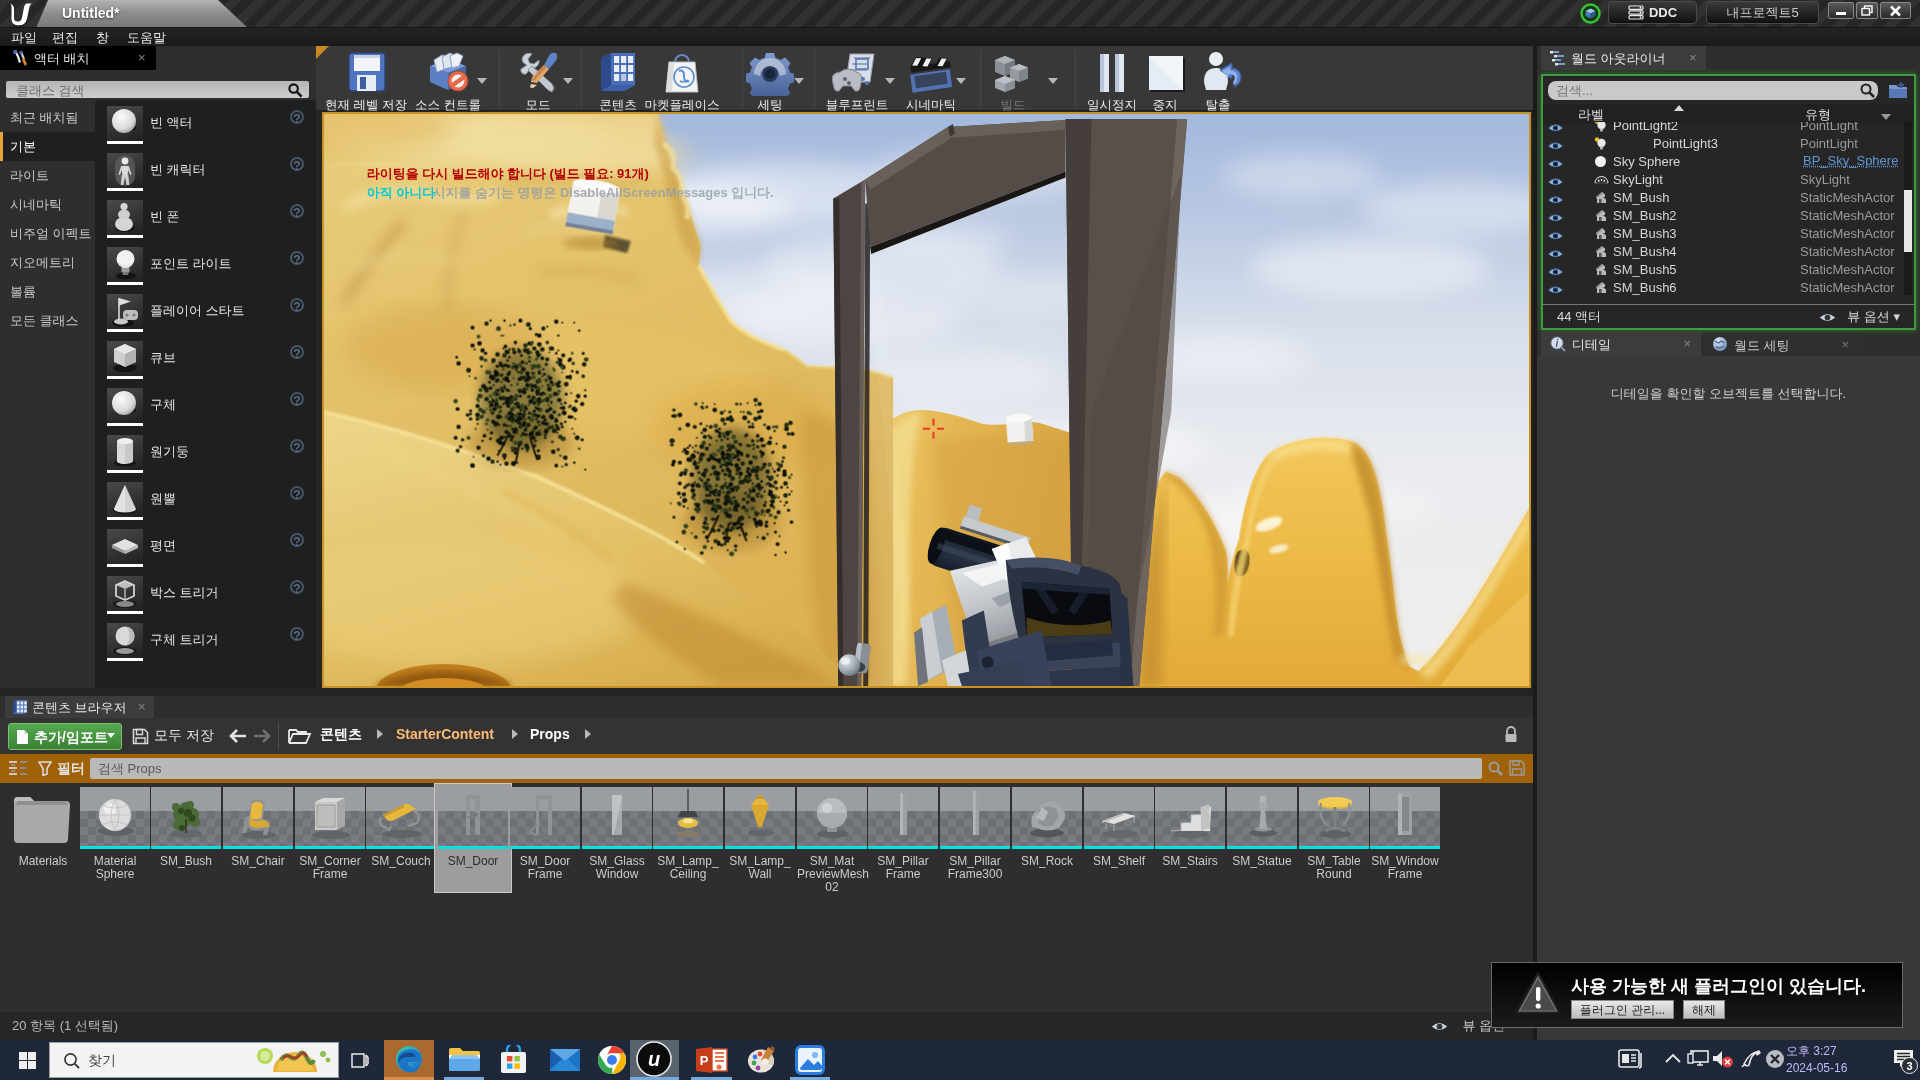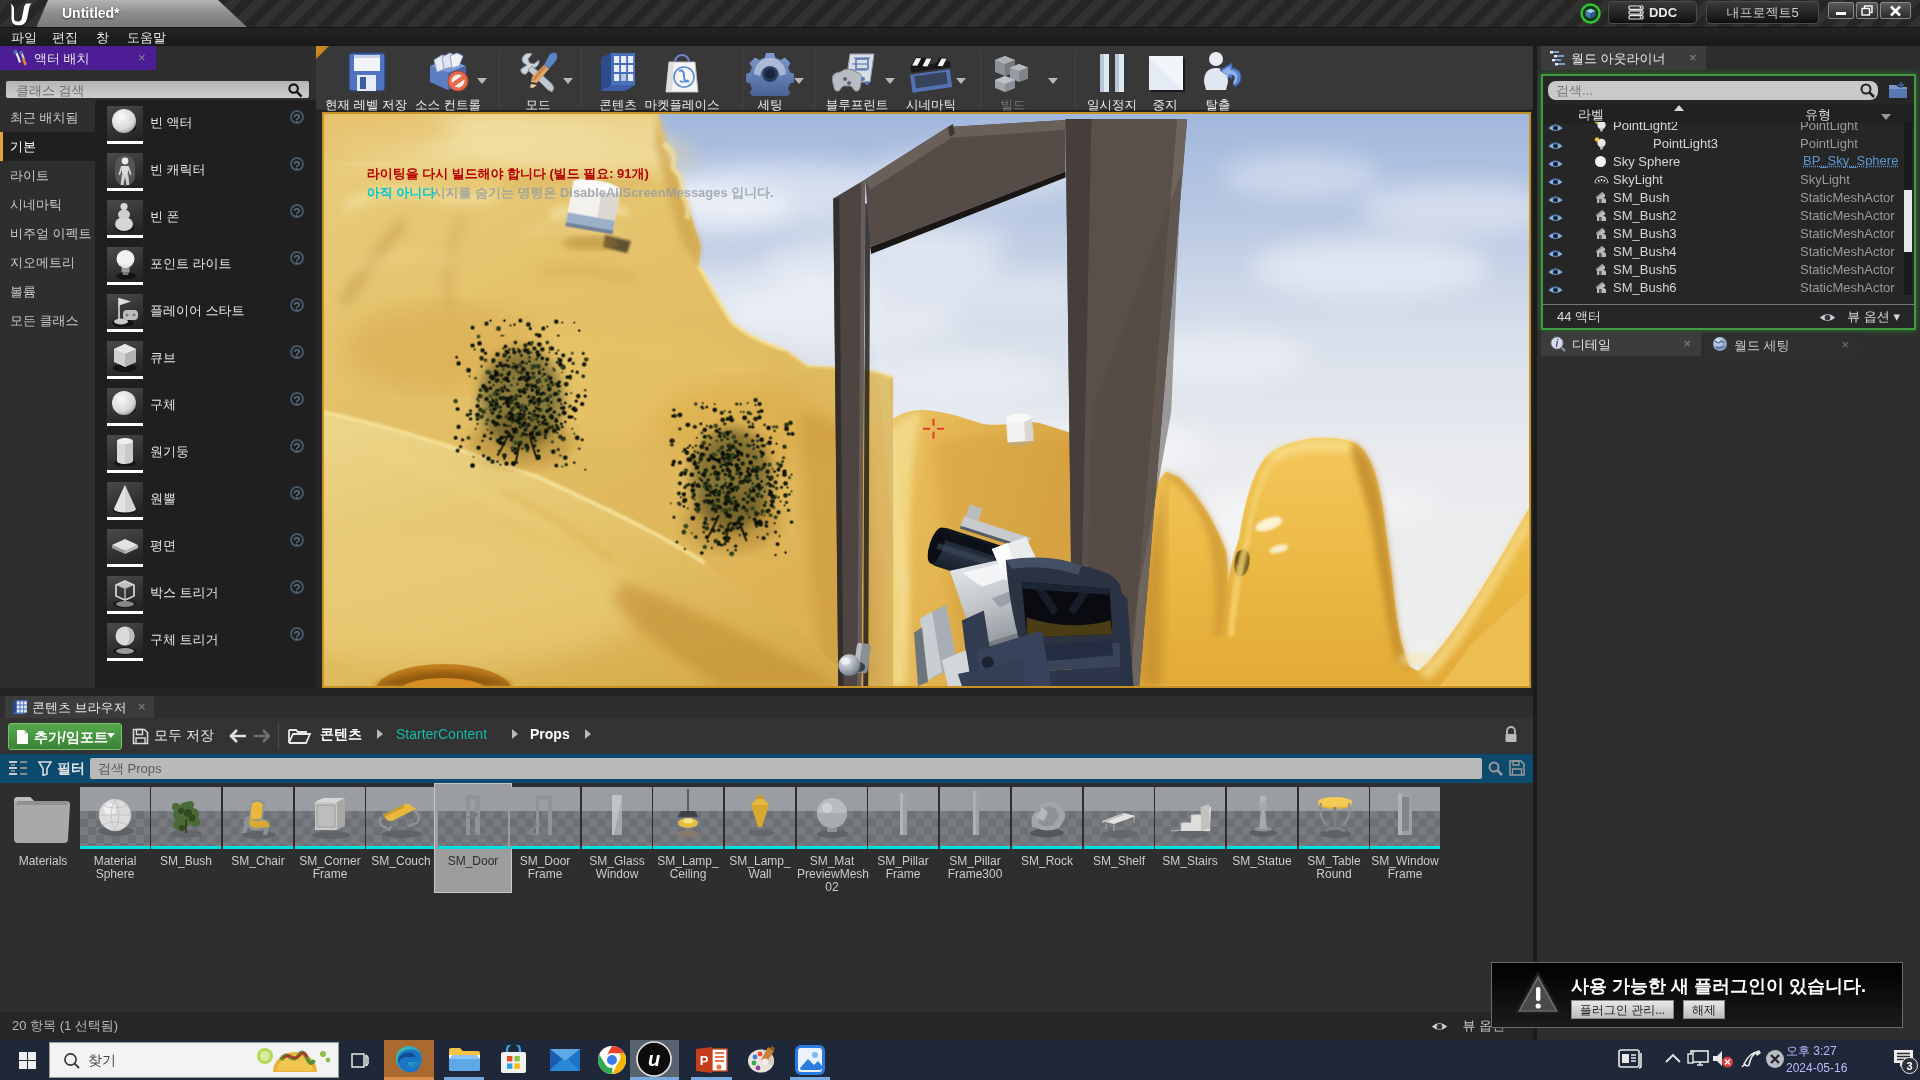--- a/index.html
+++ b/index.html
@@ -12,21 +12,21 @@
 background:linear-gradient(#b4b4b4,#8e8e8e 45%,#787878);
 clip-path:polygon(12px 0,calc(100% - 30px) 0,100% 100%,0 100%);}
 #toptab span{position:absolute;left:26px;top:5px;color:#fff;font-size:14px;font-weight:bold;text-shadow:0 1px 2px #333;}
 .topbtn{position:absolute;top:1px;height:23px;background:linear-gradient(#3a3a3a,#101010);border:1px solid #4a4a4a;border-radius:4px;color:#e8e8e8;font-size:13px;display:flex;align-items:center;justify-content:center;gap:5px;}
 .winbtn{position:absolute;top:2px;height:17px;background:linear-gradient(#5a5a5a,#2a2a2a);border:1px solid #888;border-radius:2px;color:#fff;display:flex;align-items:center;justify-content:center;}
 
 #menubar{position:absolute;left:0;top:28px;width:1920px;height:18px;background:linear-gradient(#232323,#1a1a1a);color:#e8e8e8;font-size:13px;}
 #menubar span{position:absolute;top:1px;}
 
 #leftpanel{position:absolute;left:0;top:46px;width:316px;height:642px;background:#2e2e2e;}
-#lp-tab{position:absolute;left:0;top:0;width:156px;height:24px;background:#4c1d95;color:#e6e6e6;font-size:13px;}
+#lp-tab{position:absolute;left:0;top:0;width:156px;height:24px;background:#000000;color:#e6e6e6;font-size:13px;}
 #lp-search{position:absolute;left:6px;top:35px;width:303px;height:17px;background:linear-gradient(#b4b4b4,#cecece);border-radius:2px;color:#6e6e6e;font-size:13px;line-height:19px;padding-left:10px;}
 #lp-cats{position:absolute;left:0;top:57px;width:95px;bottom:0;background:#2e2e2e;}
 .lpcat{position:relative;height:29px;line-height:29px;padding-left:10px;color:#c8c8c8;font-size:13px;white-space:nowrap;}
 .lpcat.sel{background:#1f1f1f;color:#fff;}
 .lpcat.sel::before{content:"";position:absolute;left:0;top:0;width:3px;height:100%;background:#e8a33d;}
 #lp-list{position:absolute;left:95px;top:54px;width:221px;height:588px;background:#1f1f1f;border-radius:4px 4px 0 0;}
 .lpitem{position:absolute;left:0;width:100%;height:47px;}
 .lpthumb{position:absolute;left:12px;top:5px;width:36px;height:38px;background:linear-gradient(160deg,#4a4a4a,#1d1d1d);}
 .lpthumb::after{content:"";position:absolute;left:0;bottom:0;width:100%;height:3px;background:#fff;}
 .lpname{position:absolute;left:55px;top:13px;color:#e4e4e4;font-size:13px;white-space:nowrap;}
@@ -38,21 +38,21 @@
 .tbtn .lab{position:absolute;left:50%;transform:translateX(-50%);top:47px;white-space:nowrap;font-size:12.5px;}
 .tbtn.dis .lab{color:#777;}
 .tsep{position:absolute;top:3px;width:1px;height:59px;background:#272727;border-right:1px solid #454545;}
 .tarrow{position:absolute;width:0;height:0;border-left:5px solid transparent;border-right:5px solid transparent;border-top:6px solid #b8b8b8;top:32px;}
 
 #viewport{position:absolute;left:322px;top:112px;width:1209px;height:576px;border:2px solid #c79124;background:#9db7dc;overflow:hidden;}
 
 #cbrowser{position:absolute;left:0;top:696px;width:1533px;height:344px;background:#2e2e2e;}
 #cb-tab{position:absolute;left:5px;top:0px;width:149px;height:22px;background:#3c3c3c;color:#e6e6e6;font-size:13px;}
 #cb-toolbar{position:absolute;left:0;top:22px;width:100%;height:36px;background:#333333;}
-#cb-filter{position:absolute;left:0;top:58px;width:100%;height:29px;background:#0c4a6e;}
+#cb-filter{position:absolute;left:0;top:58px;width:100%;height:29px;background:#a16207;}
 #cb-search{position:absolute;left:90px;top:4px;width:1392px;height:21px;background:#b9b9b9;border-radius:2px;color:#5a5a5a;font-size:13px;line-height:21px;padding-left:8px;}
 #cb-assets{position:absolute;left:0;top:87px;width:100%;height:229px;background:#2e2e2e;}
 #cb-status{position:absolute;left:0;top:316px;width:100%;height:28px;background:#262626;color:#b8b8b8;font-size:13px;line-height:28px;}
 .asset{position:absolute;top:4px;width:70px;}
 .asset .th{position:relative;width:70px;height:62px;background-image:linear-gradient(#9a9ea2 0 24px,rgba(0,0,0,0) 24px),repeating-conic-gradient(#787c80 0 25%,#6d7175 0 50%);background-size:100% 100%,16px 16px;}
 .asset .th::after{content:"";position:absolute;left:0;bottom:0;width:100%;height:3px;background:#00e0e0;}
 .asset .th.nochk{background:none;} .asset .th.nochk::after{display:none;} .asset .lb{margin-top:6px;width:70px;text-align:center;color:#cccccc;font-size:12px;line-height:13px;}
 
 #rightpanel{position:absolute;left:1537px;top:46px;width:383px;height:994px;background:#2e2e2e;}
 #outliner-tab{position:absolute;left:4px;top:0;width:165px;height:24px;background:#3c3c3c;color:#e6e6e6;font-size:13px;}
@@ -1831,21 +1831,21 @@
       </svg>
 <svg style="position:absolute;left:252px;top:9px;" width="20" height="18" viewBox="0 0 20 18">
         <path d="M2 9 h14 M11 3 l6 6 -6 6" stroke="#6f6f6f" stroke-width="2.6" fill="none"></path>
       </svg>
 <div style="position:absolute;left:278px;top:4px;width:1px;height:28px;background:#4a4a4a;"></div>
 <svg style="position:absolute;left:288px;top:9px;" width="24" height="18" viewBox="0 0 24 18">
         <path d="M1 3 h7 l2 2 h8 v3 M1 3 v13 l4-9 h17 l-4 9 H1" fill="none" stroke="#e8e8e8" stroke-width="1.8"></path>
       </svg>
 <span style="position:absolute;left:320px;top:8px;color:#fff;font-size:14px;font-weight:bold;">콘텐츠</span>
 <span style="position:absolute;left:377px;top:11px;width:0;height:0;border-top:5px solid transparent;border-bottom:5px solid transparent;border-left:6px solid #b9b9b9;"></span>
-<span style="position:absolute;left:396px;top:8px;color:#14b8a6;font-size:14px;font-weight:normal;">StarterContent</span>
+<span style="position:absolute;left:396px;top:8px;color:#fdba74;font-size:14px;font-weight:bold;">StarterContent</span>
 <span style="position:absolute;left:512px;top:11px;width:0;height:0;border-top:5px solid transparent;border-bottom:5px solid transparent;border-left:6px solid #b9b9b9;"></span>
 <span style="position:absolute;left:530px;top:8px;color:#fff;font-size:14px;font-weight:bold;">Props</span>
 <span style="position:absolute;left:585px;top:11px;width:0;height:0;border-top:5px solid transparent;border-bottom:5px solid transparent;border-left:6px solid #b9b9b9;"></span>
 <svg style="position:absolute;left:1504px;top:8px;" width="14" height="18" viewBox="0 0 14 18">
         <path d="M3 8 V5 a4 4 0 0 1 8 0 v3" fill="none" stroke="#b9b9b9" stroke-width="1.8"></path>
         <rect x="1.5" y="8" width="11" height="8" rx="1" fill="#b9b9b9"></rect>
       </svg>
 </div>
   <div id="cb-filter">
 <svg style="position:absolute;left:8px;top:6px;" width="20" height="17" viewBox="0 0 20 17">
@@ -2324,20 +2324,23 @@
               <stop offset="1" stop-color="#6d87b8"></stop>
             </radialGradient>
           </defs>
           <circle cx="8" cy="8" r="7" fill="url(#glb)"></circle>
           <path d="M3 5 q3 3 5 1 t4 1 M4 11 q4 2 8-1" stroke="#4a6aa0" stroke-width="1.4" fill="none"></path>
         </svg>
 <span style="position:absolute;left:30px;top:4px;">월드 세팅</span>
         <span style="position:absolute;right:10px;top:4px;color:#777;">×</span>
       </div>
 </div>
+  <div id="dt-body">
+      <div style="margin-top:29px;">디테일을 확인할 오브젝트를 선택합니다.</div>
+    </div>
 </div>
 
 <div style="position:absolute;left:1533px;top:46px;width:4px;height:994px;background:#1b1b1b;"></div>
 <div style="position:absolute;left:0px;top:688px;width:1533px;height:8px;background:#232323;"></div>
 <div id="taskbar">
   
 <svg style="position:absolute;left:19px;top:12px;" width="17" height="17" viewBox="0 0 17 17">
       <rect x="0" y="0" width="8" height="8" fill="#eee"></rect>
       <rect x="9" y="0" width="8" height="8" fill="#eee"></rect>
       <rect x="0" y="9" width="8" height="8" fill="#eee"></rect>

